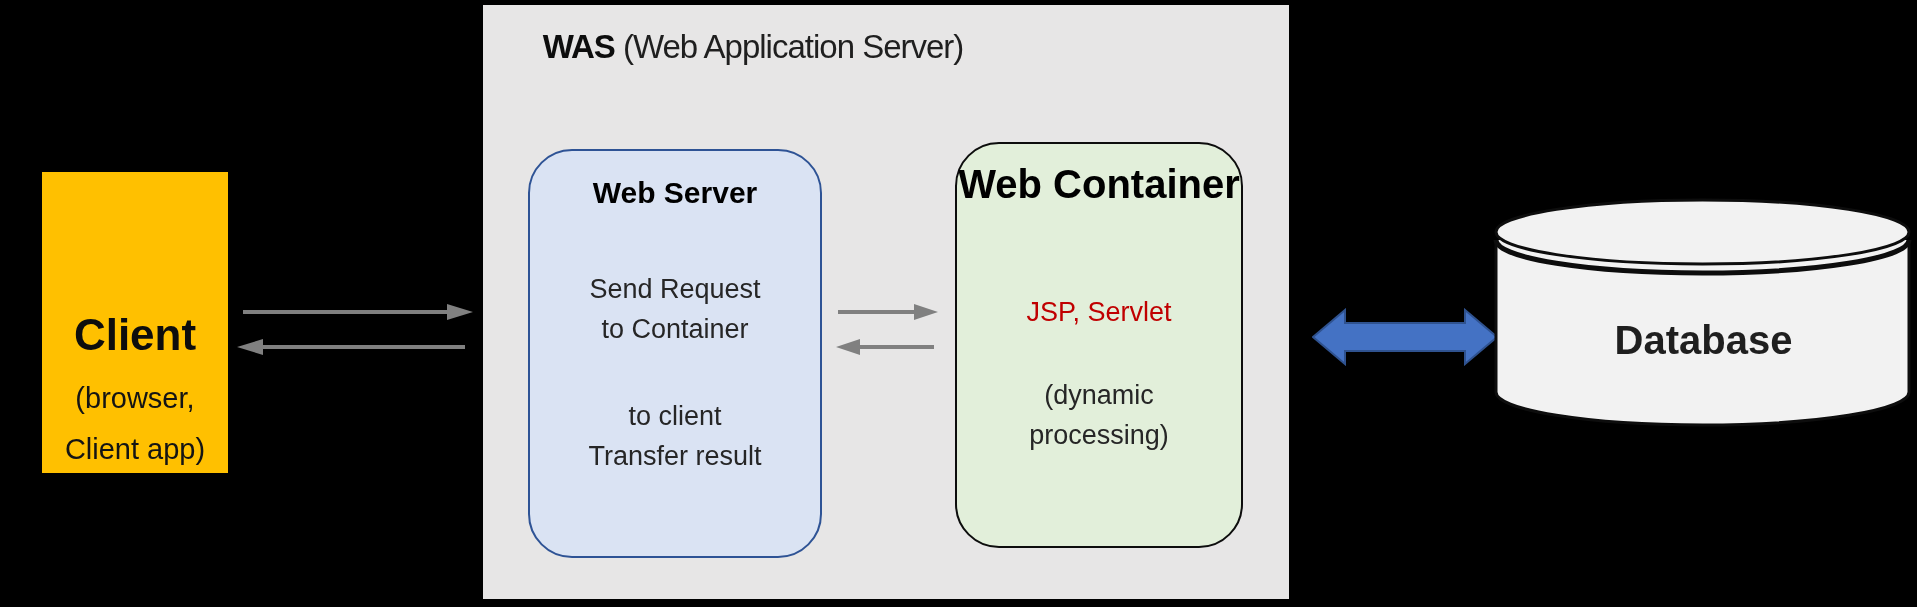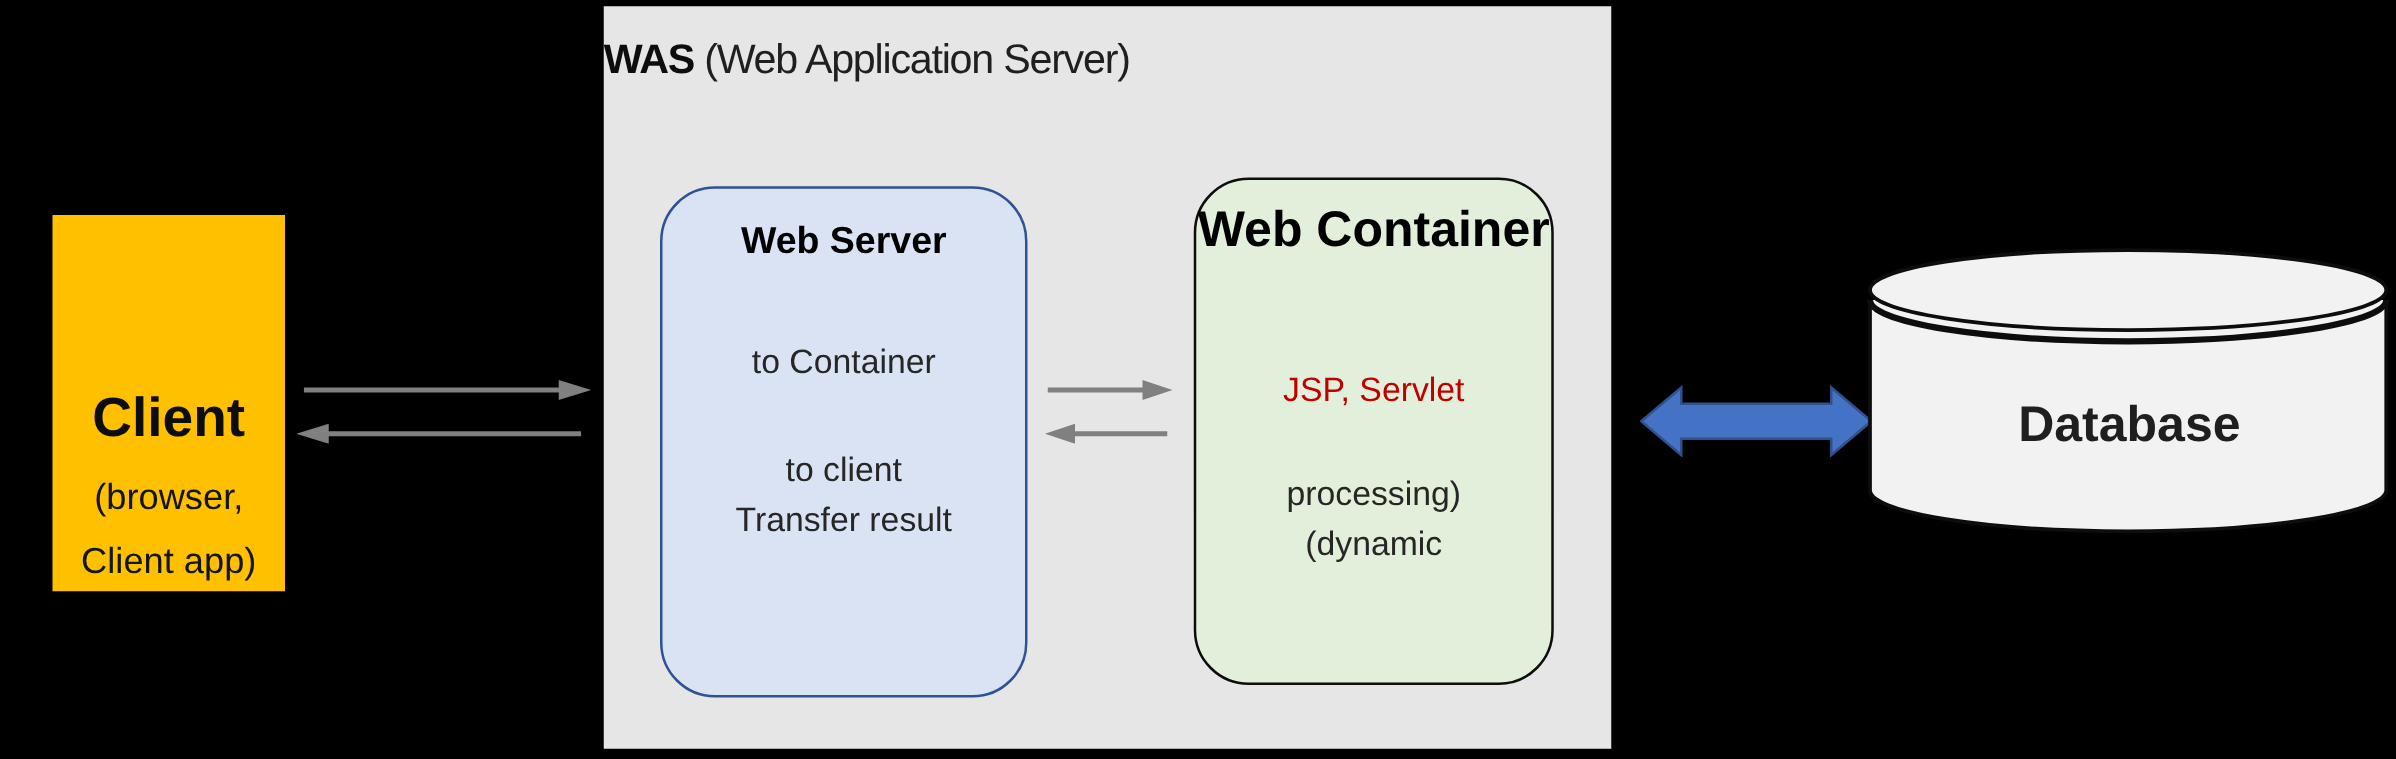--- a/index.html
+++ b/index.html
@@ -7,21 +7,21 @@
     position:relative;width:1917px;height:607px;background:#000;overflow:hidden;
     font-family:"Liberation Sans", sans-serif;color:#1f1f1f;
   }
   
   .was-panel{
     position:absolute;left:483px;top:5px;width:806px;height:594px;
     background:#E7E6E6;
   }
   .was-title{
     position:absolute;left:483px;top:28px;width:540px;
-    font-size:33px;letter-spacing:-1px;color:#1f1f1f;
+    text-align:center;font-size:33px;letter-spacing:-1px;color:#1f1f1f;
     white-space:nowrap;
   }
   .was-title .b{font-weight:bold;color:#0d0d0d;}
   
   .client-box{
     position:absolute;left:42px;top:172px;width:186px;height:301px;
     background:#FFC000;display:flex;flex-direction:column;justify-content:flex-end;
     align-items:center;text-align:center;padding-bottom:6px;box-sizing:border-box;
   }
   .client-title{font-size:44px;font-weight:bold;color:#0d0d0d;line-height:52px;margin-bottom:4px;}
@@ -64,34 +64,35 @@
 
   <div class="client-box">
     <div class="client-title">Client</div>
     <div class="client-sub">(browser,</div>
     <div class="client-sub">Client app)</div>
   </div>
 
   <div class="web-server-box">
     <div class="ws-title">Web Server</div>
     <div class="ws-p1">
+      <div>Send Request</div>
       <div>to Container</div>
     </div>
     <div class="ws-p2">
       <div>to client</div>
       <div>Transfer result</div>
     </div>
   </div>
 
   <div class="web-container-box">
     <div class="wc-title">Web Container</div>
     <div class="wc-jsp">JSP, Servlet</div>
     <div class="wc-dyn">
+      <div>(dynamic</div>
       <div>processing)</div>
-      <div>(dynamic</div>
     </div>
   </div>
 
   <svg class="arr" style="left:243px;top:304px" width="230" height="16">
     <line x1="0" y1="8" x2="206" y2="8" stroke="#808080" stroke-width="4"></line>
     <polygon points="204,0 230,8 204,16" fill="#808080"></polygon>
   </svg>
 
   <svg class="arr" style="left:237px;top:339px" width="228" height="16">
     <line x1="228" y1="8" x2="24" y2="8" stroke="#808080" stroke-width="4"></line>

